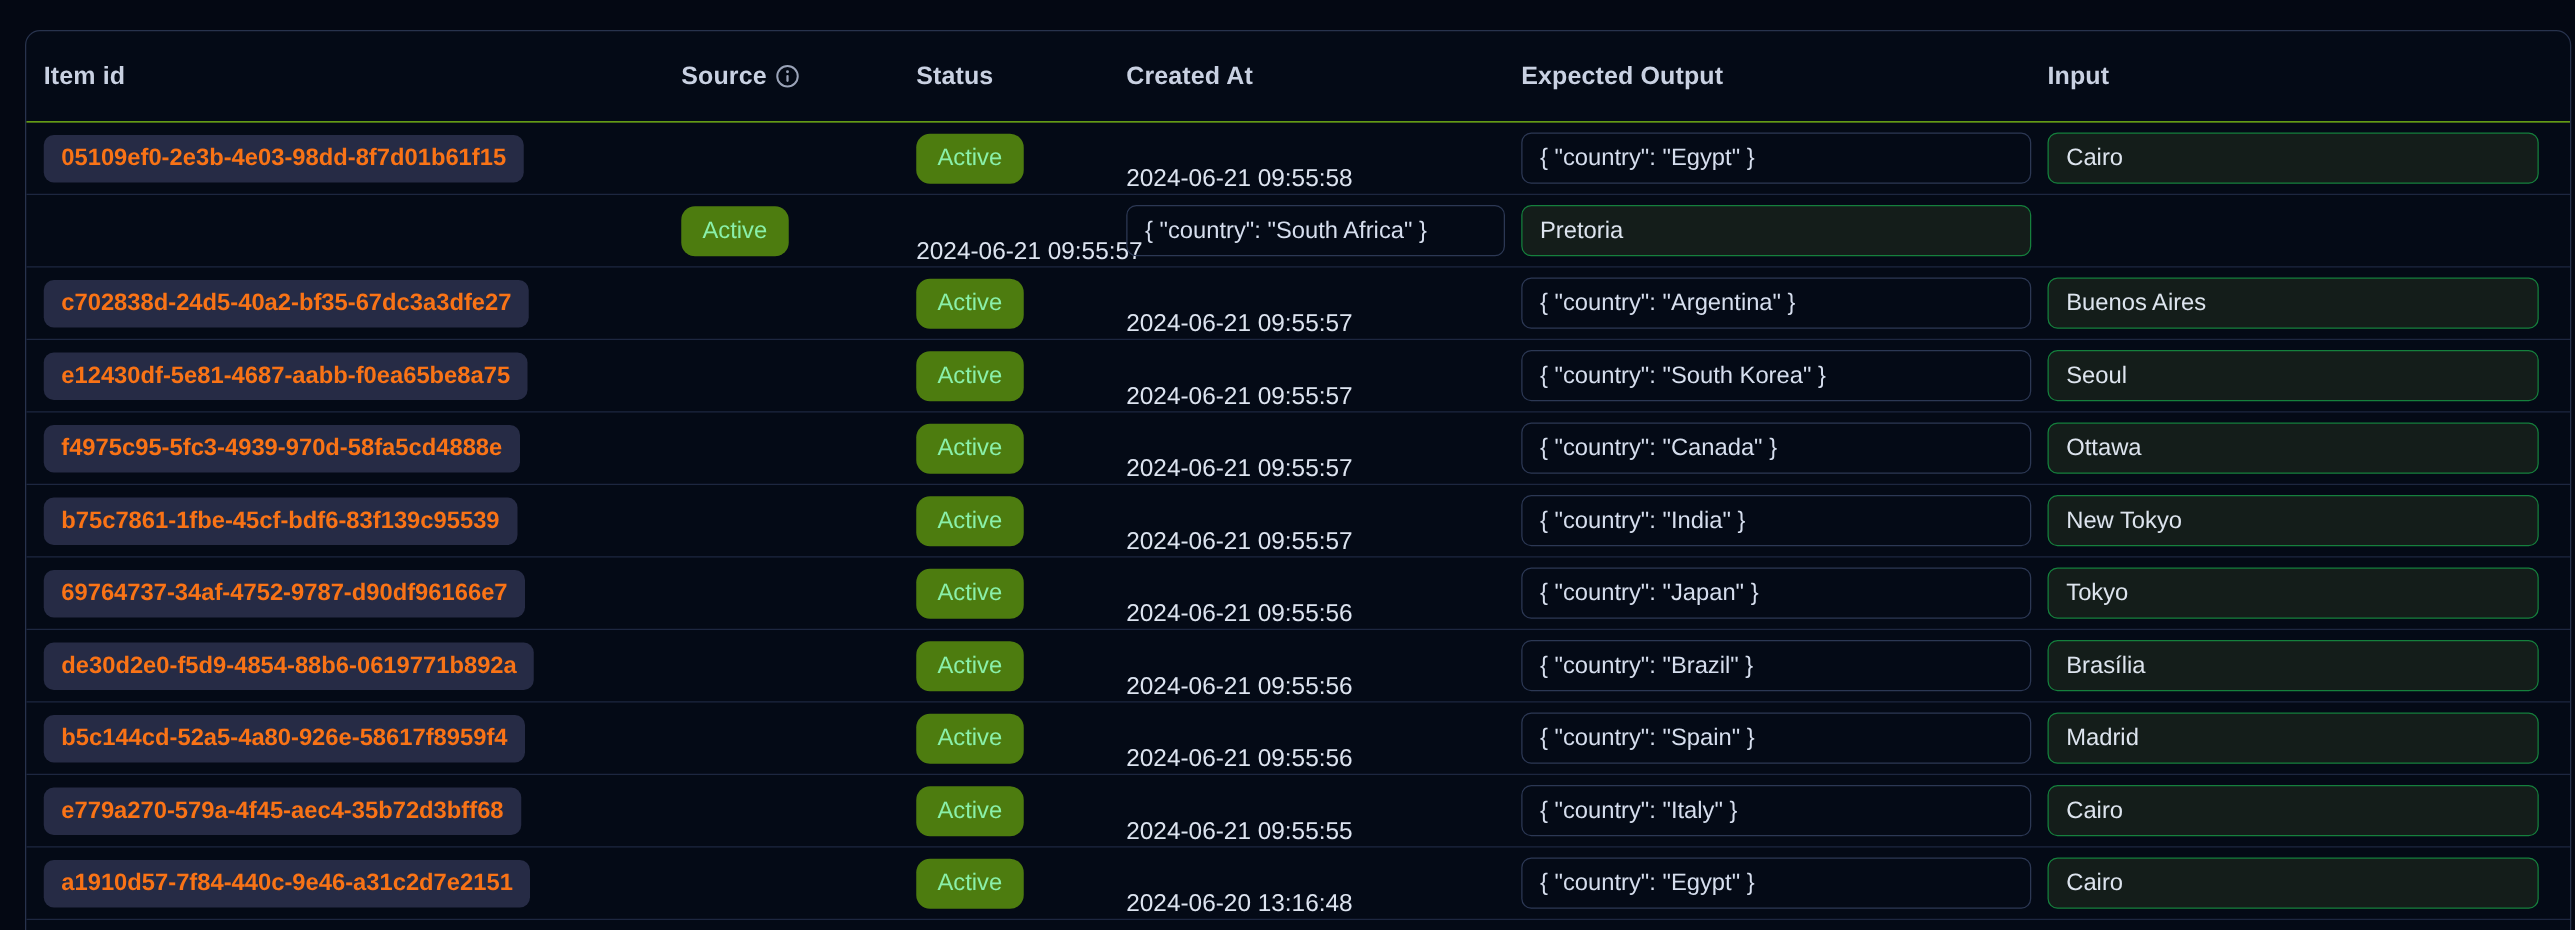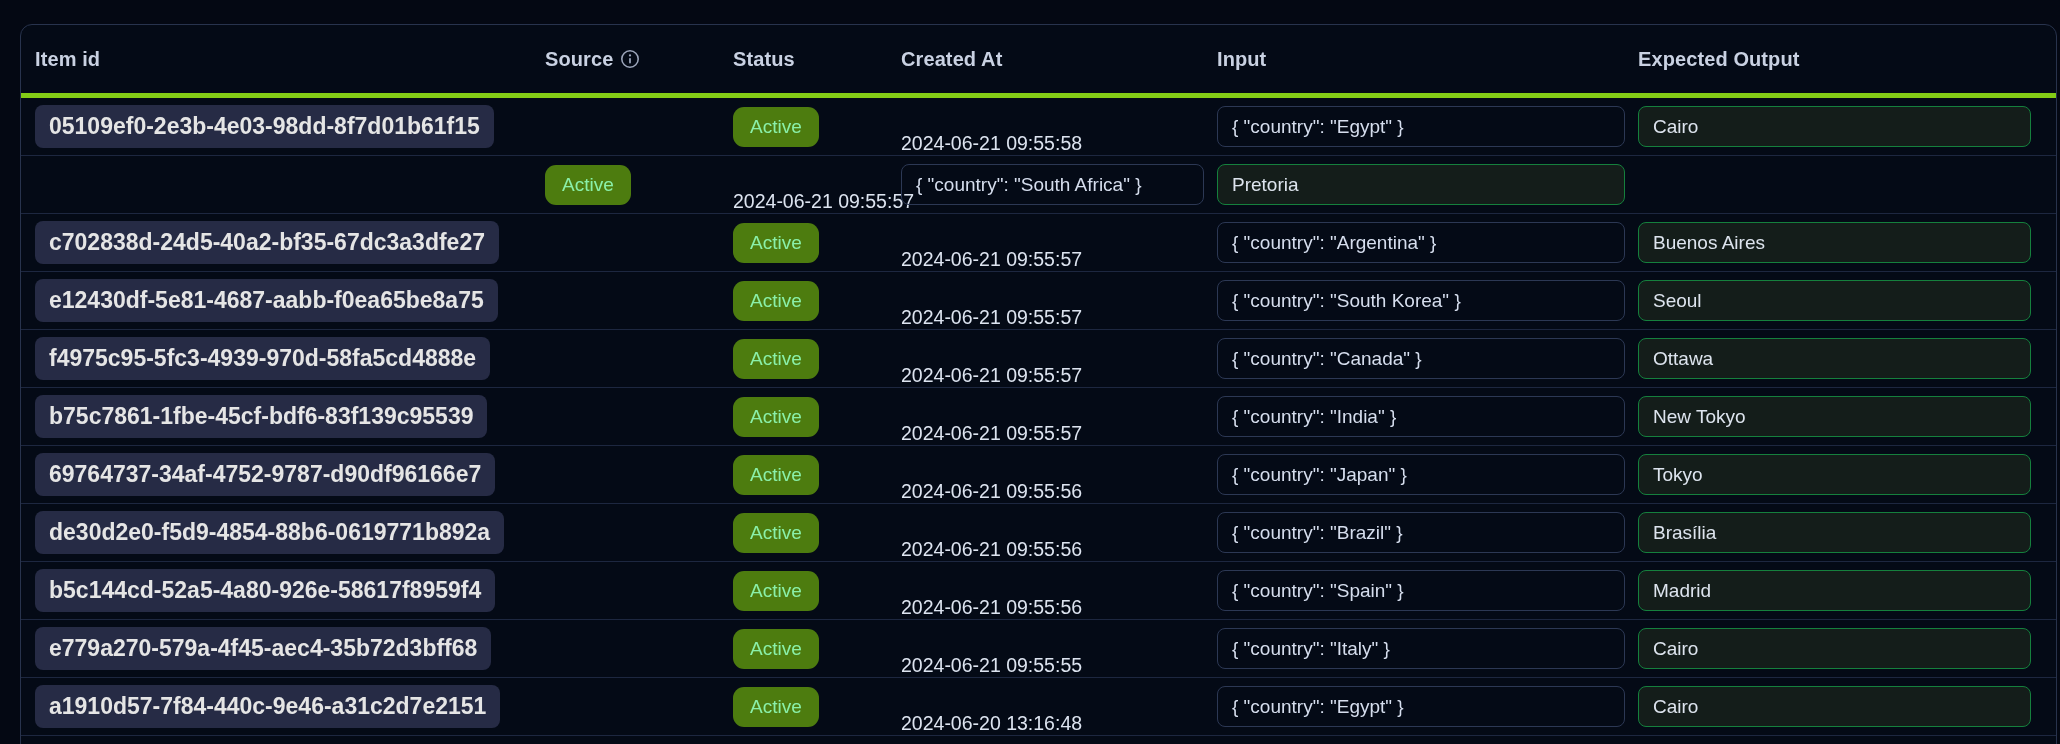--- a/index.html
+++ b/index.html
@@ -23,36 +23,36 @@
   .grid-row{
     display:grid;
     grid-template-columns:510px 188px 168px 316px 421px 1fr;
     align-items:center;
     padding:0 12px 0 14px;
     border-bottom:1px solid #1d2740;
     box-sizing:border-box;
   }
   .header-row{
     height:73px;
-    border-bottom:5px solid #84cc16;
+    border-bottom:1px solid #84cc16;
   }
   .header-cell{
     display:flex;align-items:center;gap:7px;
     color:#c9d1e2;
     font-size:20px;
     font-weight:600;
     letter-spacing:.1px;
   }
   .body-row{height:58px;}
   .cell{display:flex;align-items:center;min-width:0;}
   .id-pill{
     display:inline-block;
     background:#262b45;
-    color:#e5e5e5;
-    font-size:23px;
+    color:#f97316;
+    font-size:19px;
     font-weight:700;
     padding:8px 14px;
     border-radius:8px;
     white-space:nowrap;
   }
   .status-badge{
     display:inline-flex;align-items:center;justify-content:center;
     background:#4d7c0f;
     color:#8af0a9;
     font-size:19px;
@@ -109,25 +109,25 @@
         </svg>
       </span>
     </div>
     <div class="header-cell">
       <span>Status</span>
     </div>
     <div class="header-cell">
       <span>Created At</span>
     </div>
     <div class="header-cell">
+      <span>Expected Output</span>
+    </div>
+    <div class="header-cell">
       <span>Input</span>
     </div>
-    <div class="header-cell">
-      <span>Expected Output</span>
-    </div>
   </div>
 
   <div>
 
       <div class="grid-row body-row">
         <div class="cell">
           <span class="id-pill">05109ef0-2e3b-4e03-98dd-8f7d01b61f15</span>
         </div>
         <div class="cell">
           <span></span>

